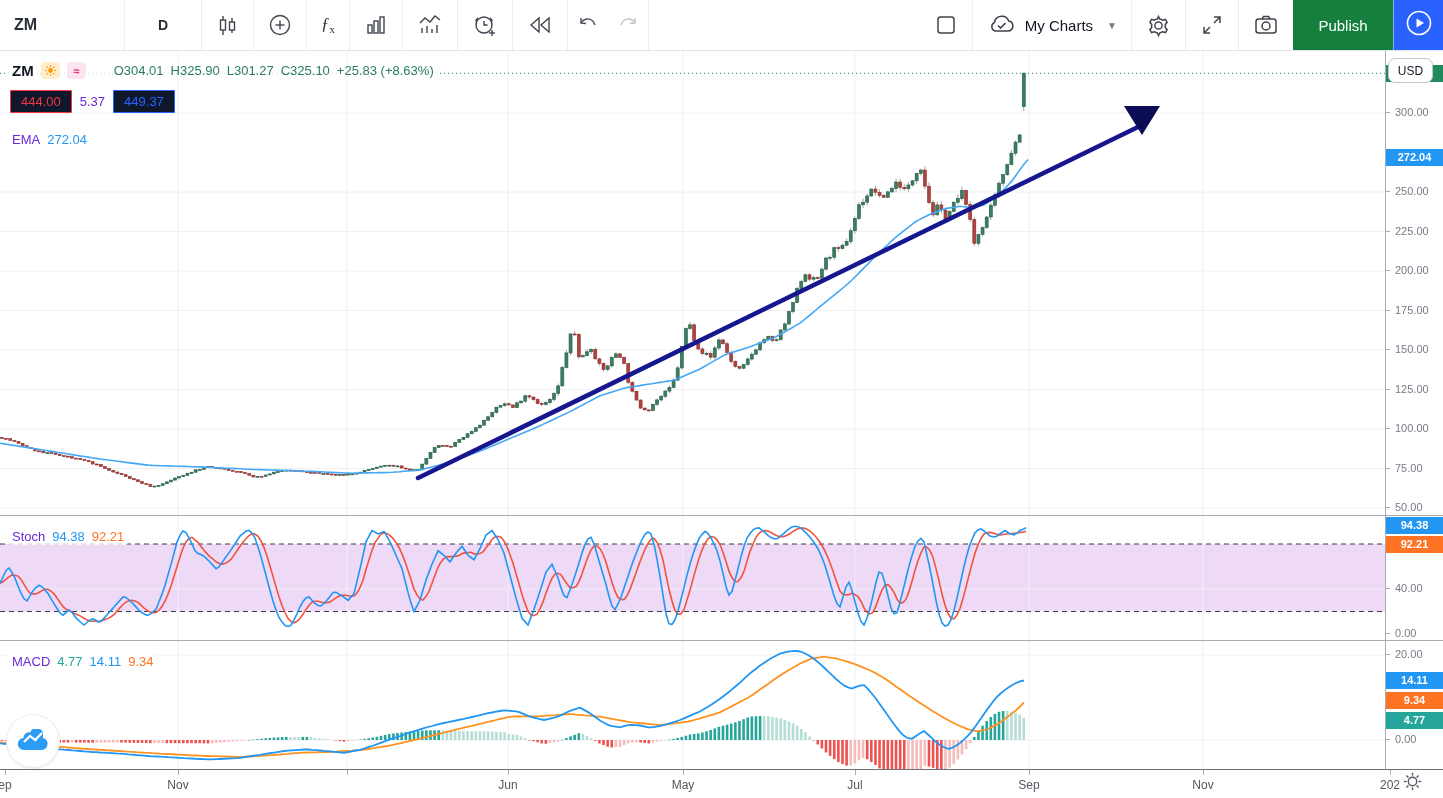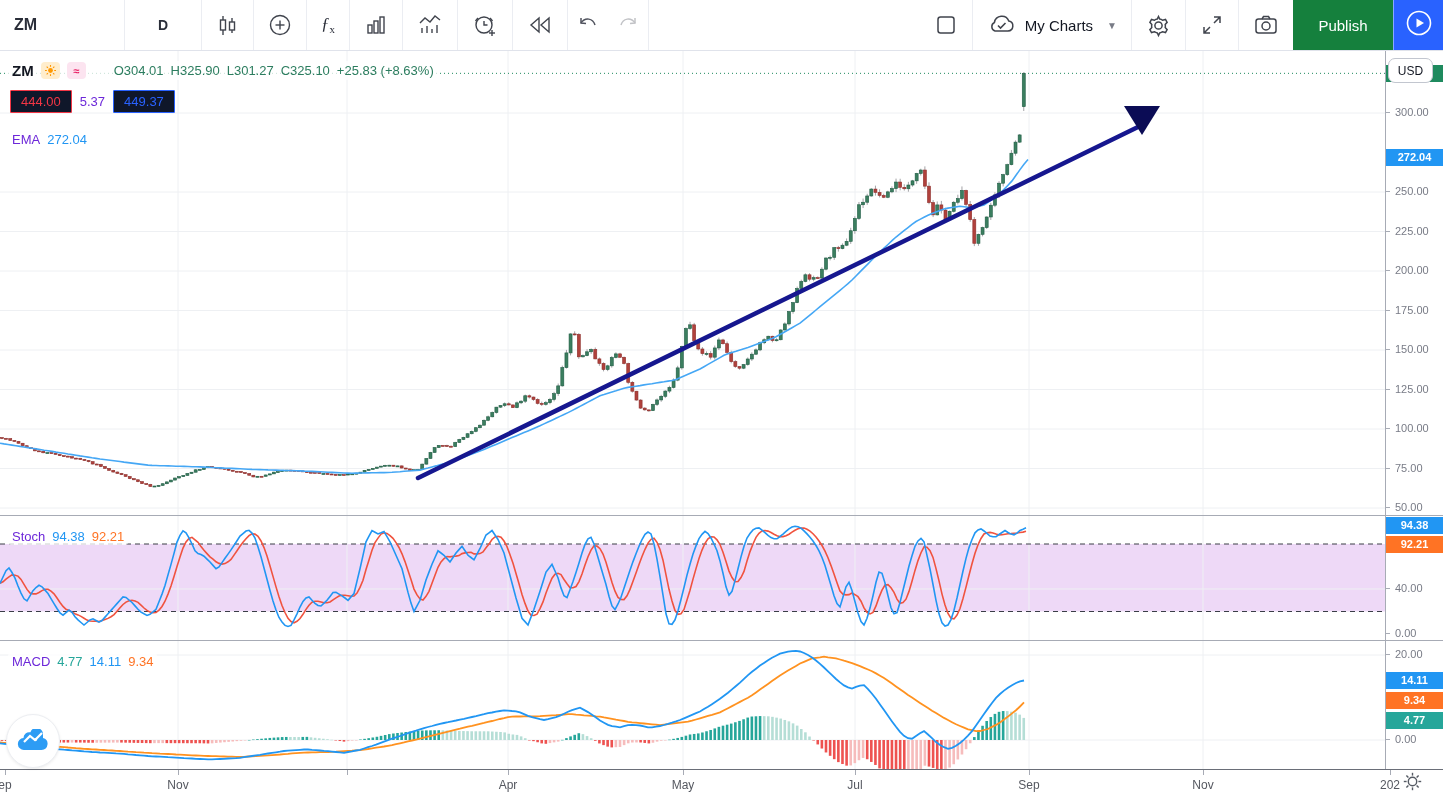--- a/index.html
+++ b/index.html
@@ -1112,21 +1112,21 @@
   </div>
 
 <div class="taxis" id="time-axis">
     <div class="ttick" style="left: 5px;"></div>
     <div class="tlabel" style="left: 5px;">ep</div>
     <div class="ttick" style="left: 178px;"></div>
     <div class="tlabel" style="left: 178px;">Nov</div>
     <div class="ttick" style="left: 347px;"></div>
     <div class="tlabel bold" style="left: 363px; margin-top: 28px;">2020</div>
     <div class="ttick" style="left: 508px;"></div>
-    <div class="tlabel" style="left: 508px;">Apr</div>
+    <div class="tlabel" style="left: 508px;">Jun</div>
     <div class="ttick" style="left: 683px;"></div>
     <div class="tlabel" style="left: 683px;">May</div>
     <div class="ttick" style="left: 855px;"></div>
     <div class="tlabel" style="left: 855px;">Jul</div>
     <div class="ttick" style="left: 1029px;"></div>
     <div class="tlabel" style="left: 1029px;">Sep</div>
     <div class="ttick" style="left: 1203px;"></div>
     <div class="tlabel" style="left: 1203px;">Nov</div>
     <div class="ttick" style="left: 1390px;"></div>
     <div class="tlabel" style="left: 1390px;">202</div>

